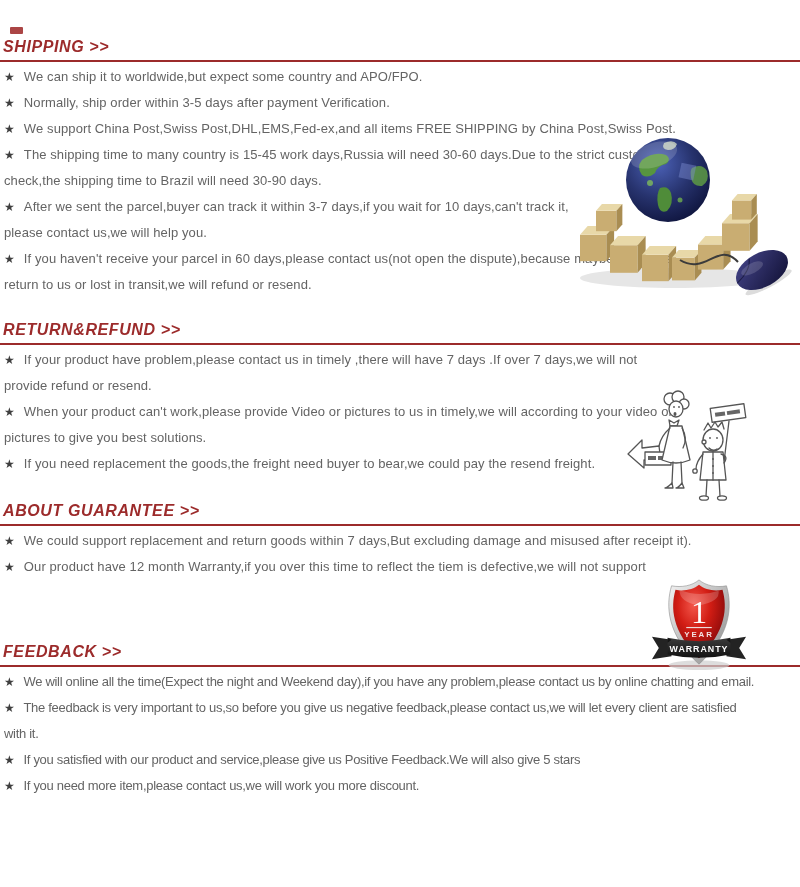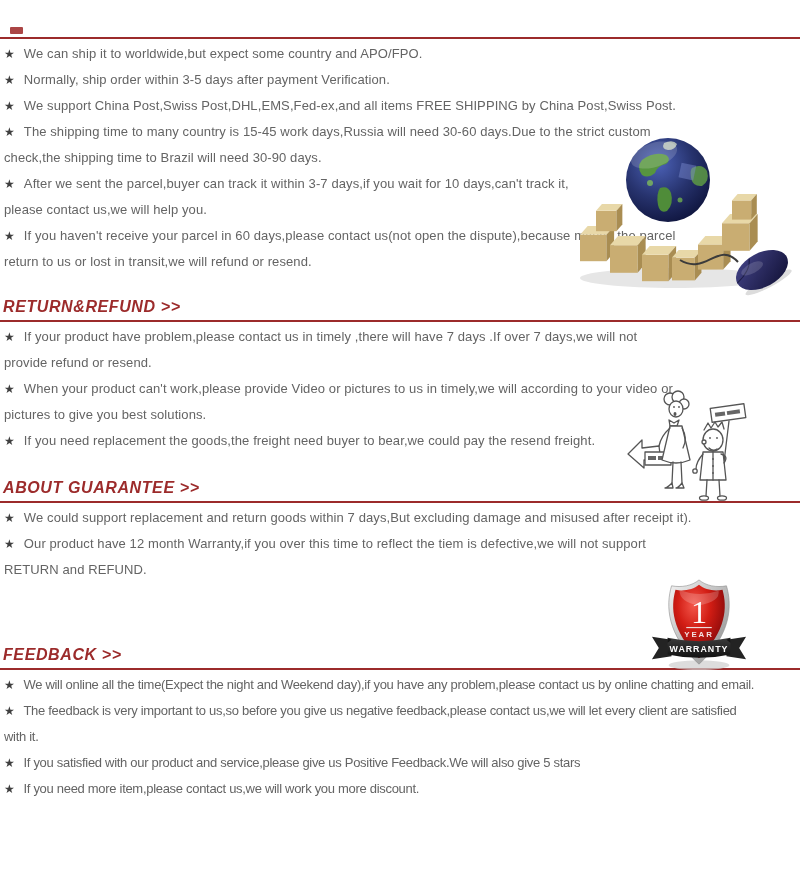--- a/index.html
+++ b/index.html
@@ -40,20 +40,21 @@
   #badge-illus   { left:650px; top:576px; }
 </style>
 </head>
 <body style="--accent: #9c2b2b; --text: #646464; --star: #3f3f3f;">
 
 <div class="page">
 
   <span class="artifact"></span>
 
   <section class="s0">
+    <h2>SHIPPING &gt;&gt;</h2>
     <div class="rule"></div>
     <div class="lines">
         <p class="line"><span class="star">★</span><span class="txt">We can ship it to worldwide,but expect some country and APO/FPO.</span></p>
         <p class="line"><span class="star">★</span><span class="txt">Normally, ship order within 3-5 days after payment Verification.</span></p>
         <p class="line"><span class="star">★</span><span class="txt">We support China Post,Swiss Post,DHL,EMS,Fed-ex,and all items FREE SHIPPING by China Post,Swiss Post.</span></p>
         <p class="line"><span class="star">★</span><span class="txt">The shipping time to many country is 15-45 work days,Russia will need 30-60 days.Due to the strict custom</span></p>
         <p class="line cont"><span class="txt">check,the shipping time to Brazil will need 30-90 days.</span></p>
         <p class="line"><span class="star">★</span><span class="txt">After we sent the parcel,buyer can track it within 3-7 days,if you wait for 10 days,can't track it,</span></p>
         <p class="line cont"><span class="txt">please contact us,we will help you.</span></p>
         <p class="line"><span class="star">★</span><span class="txt">If you haven't receive your parcel in 60 days,please contact us(not open the dispute),because maybe the parcel</span></p>
@@ -72,21 +73,20 @@
         <p class="line"><span class="star">★</span><span class="txt">If you need replacement the goods,the freight need buyer to bear,we could pay the resend freight.</span></p>
       </div>
   </section>
 
   <section class="s2">
     <h2>ABOUT GUARANTEE &gt;&gt;</h2>
     <div class="rule"></div>
     <div class="lines">
         <p class="line"><span class="star">★</span><span class="txt">We could support replacement and return goods within 7 days,But excluding damage and misused after receipt it).</span></p>
         <p class="line"><span class="star">★</span><span class="txt">Our product have 12 month Warranty,if you over this time to reflect the tiem is defective,we will not support</span></p>
-        <p class="line cont"><span class="txt">RETURN and REFUND.</span></p>
       </div>
   </section>
 
   <section class="s3">
     <h2>FEEDBACK &gt;&gt;</h2>
     <div class="rule"></div>
     <div class="lines">
         <p class="line"><span class="star">★</span><span class="txt">We will online all the time(Expect the night and Weekend day),if you have any problem,please contact us by online chatting and email.</span></p>
         <p class="line"><span class="star">★</span><span class="txt">The feedback is very important to us,so before you give us negative feedback,please contact us,we will let every client are satisfied</span></p>
         <p class="line cont"><span class="txt">with it.</span></p>

